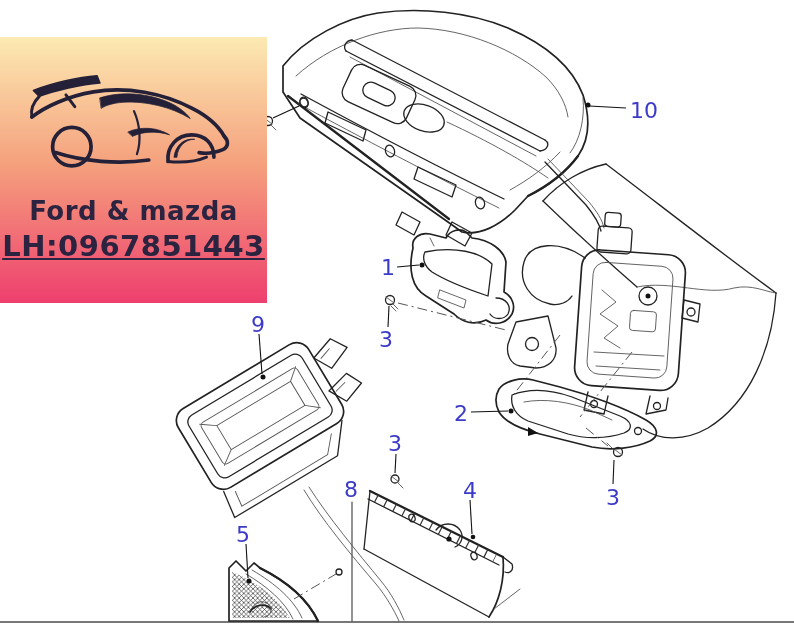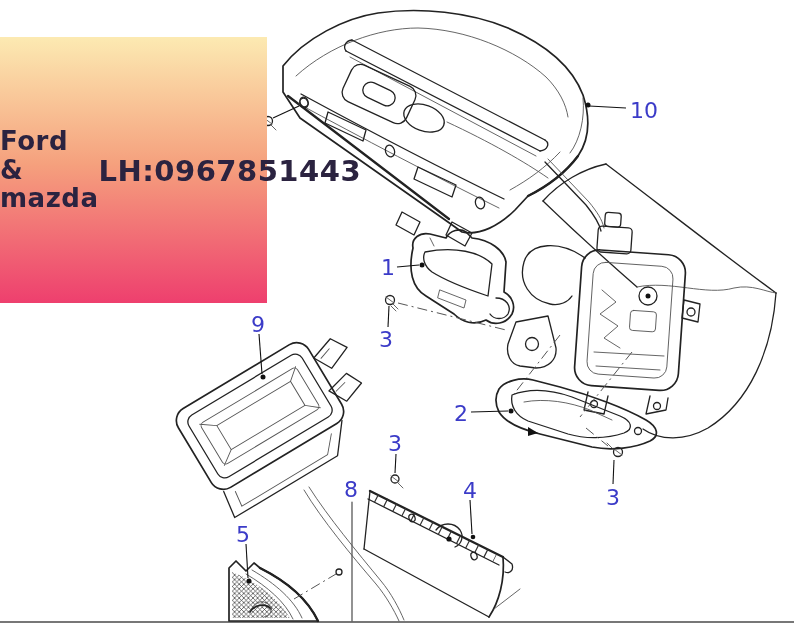--- a/index.html
+++ b/index.html
@@ -18,25 +18,25 @@
   .leader{fill:none;stroke:#111;stroke-width:1.1;}
   .dot{fill:#111;stroke:none;}
   .ticks{fill:none;stroke:#333;stroke-width:9;stroke-dasharray:1.2 9;}
   .callout{fill:#3b3bc8;font:22px "DejaVu Sans",sans-serif;text-anchor:middle;stroke:none;}
   .baseline{stroke:#4a4a4a;stroke-width:1.3;}
 
   
   .watermark{
     position:absolute;left:0;top:37px;width:267px;height:266px;
     background:linear-gradient(180deg,#fceab2 0%,#f5a07d 48%,#ee3f6e 100%);
-    display:flex;align-items:center;z-index:5;
+    display:flex;flex-direction:column;align-items:center;z-index:5;
   }
   .watermark .car{width:222px;height:148px;margin-top:12px;}
   .wm-line1{font-size:26px;font-weight:bold;color:#2b2340;letter-spacing:.5px;line-height:1.1;margin-top:0;}
-  .wm-line2{font-size:29px;font-weight:bold;color:#2b2340;letter-spacing:.5px;line-height:1.15;margin-top:4px;}
+  .wm-line2{font-size:29px;font-weight:bold;color:#2b2340;letter-spacing:.5px;line-height:1.15;margin-top:4px;text-decoration:underline;}
 </style>
 </head>
 <body>
 
 <div class="stage">
 
   <svg class="diagram" width="794" height="644" viewBox="0 0 794 644" xmlns="http://www.w3.org/2000/svg">
     <defs>
       <pattern id="xh" width="4.6" height="4.6" patternUnits="userSpaceOnUse">
         <path d="M0 0 L4.6 4.6 M4.6 0 L0 4.6" stroke="#333" stroke-width="0.7"></path>

